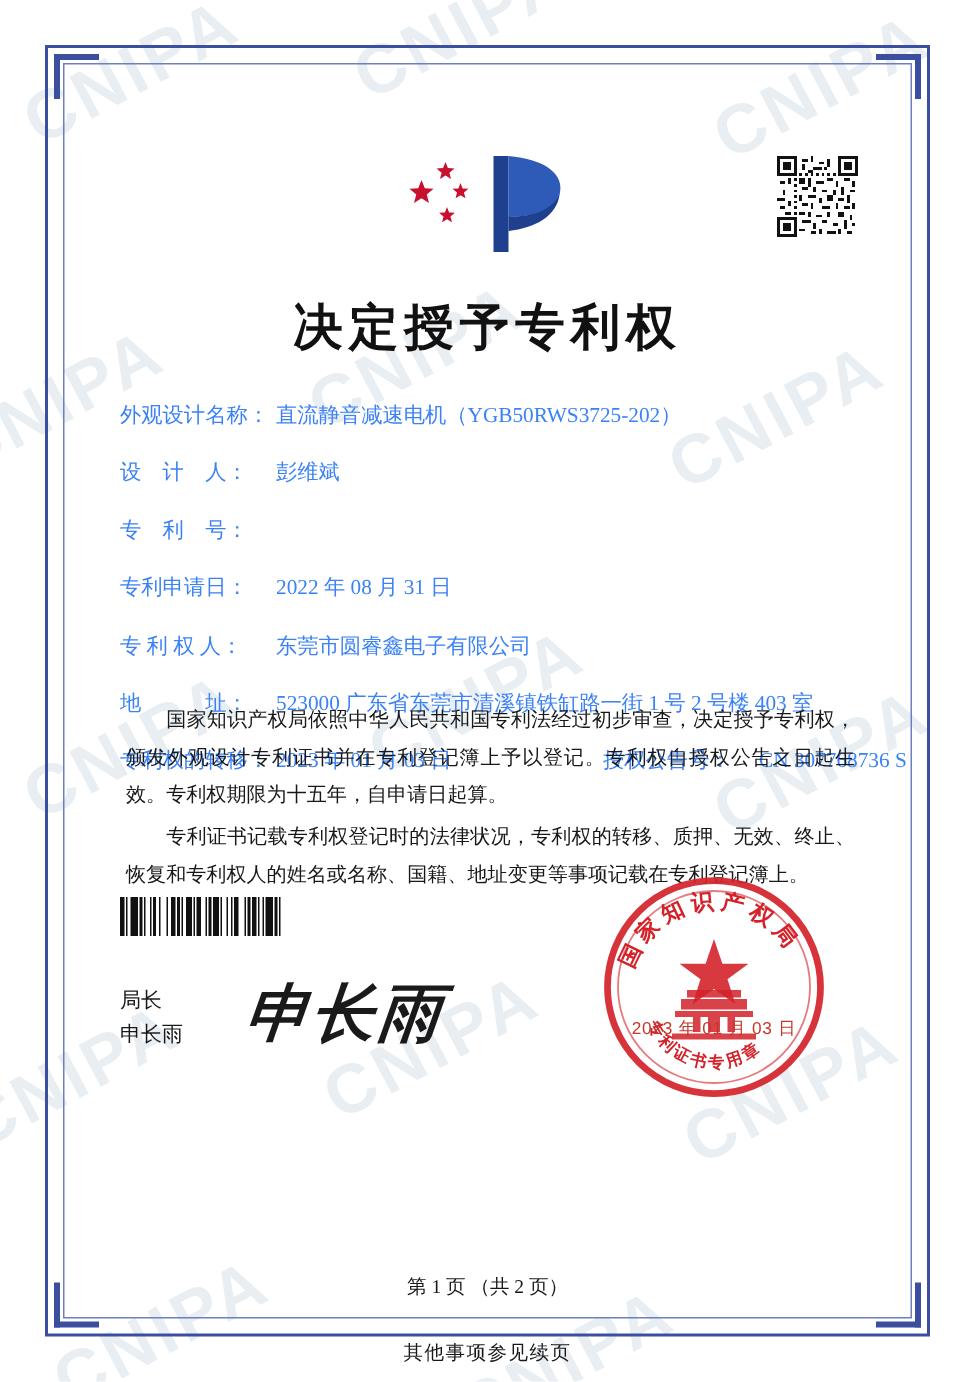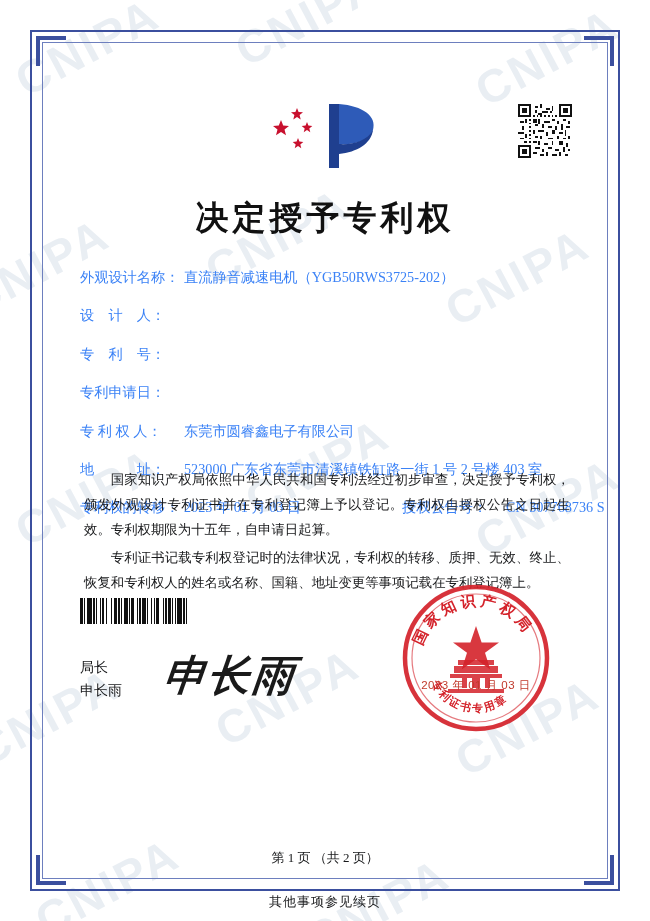--- a/index.html
+++ b/index.html
@@ -326,26 +326,28 @@
 
     <div class="title">决定授予专利权</div>
 
     <div class="fields">
       <div class="field">
         <div class="flabel">外观设计名称：</div>
         <div class="fvalue">直流静音减速电机（YGB50RWS3725-202）</div>
       </div>
       <div class="field">
         <div class="flabel">设　计　人：</div>
+        <div class="fvalue">彭维斌</div>
       </div>
       <div class="field">
         <div class="flabel">专　利　号：</div>
       </div>
       <div class="field">
         <div class="flabel">专利申请日：</div>
+        <div class="fvalue">2022 年 08 月 31 日</div>
       </div>
       <div class="field">
         <div class="flabel">专 利 权 人：</div>
         <div class="fvalue">东莞市圆睿鑫电子有限公司</div>
       </div>
       <div class="field">
         <div class="flabel">地　　　址：</div>
         <div class="fvalue">523000  广东省东莞市清溪镇铁缸路一街 1 号 2 号楼 403 室</div>
       </div>
       <div class="field two">

